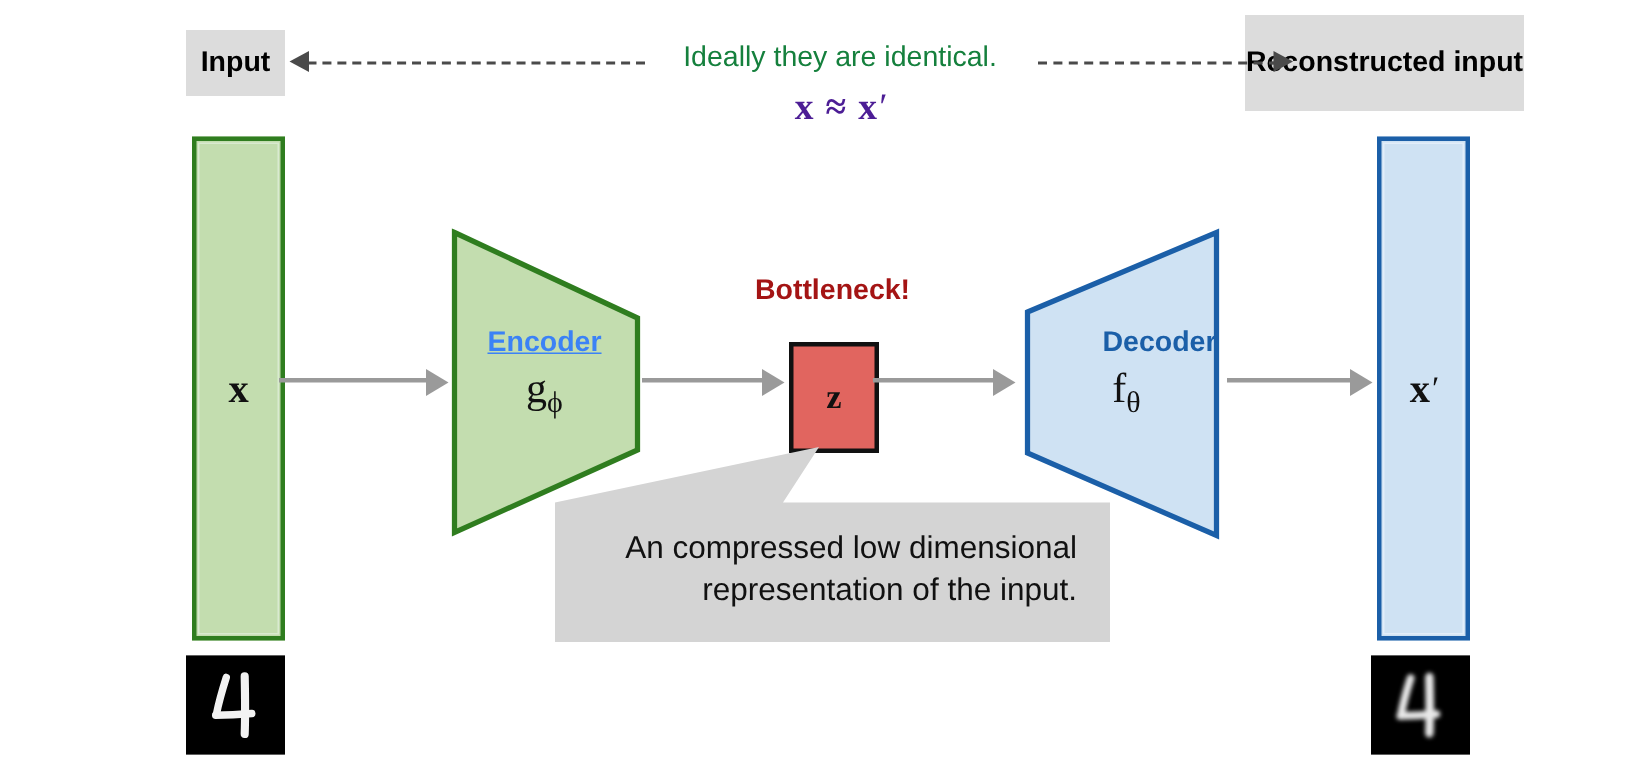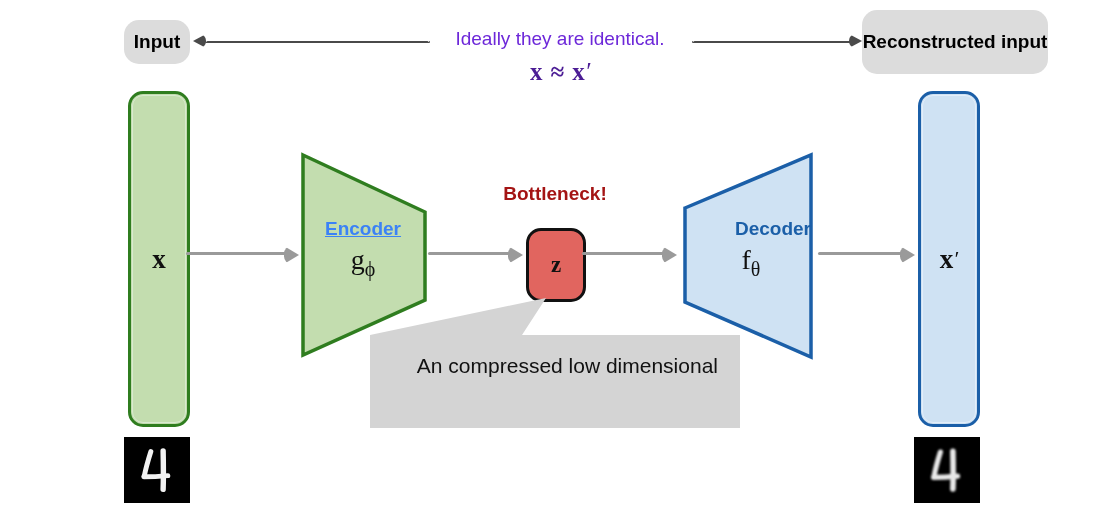--- a/index.html
+++ b/index.html
@@ -10,48 +10,48 @@
   body {
     font-family: "Liberation Sans", sans-serif;
   }
   #canvas {
     position: relative;
     width: 1100px;
     height: 512px;
     background: #ffffff;
     overflow: hidden;
   }
-  .abs { position: absolute; border-radius: 15px; }
+  .abs { position: absolute; }
 
   
   .label-box {
     background: #dcdcdc;
     color: #000000;
     font-weight: bold;
     display: flex;
     align-items: center;
     justify-content: center;
     text-align: center;
     line-height: 1.15;
   }
   #input-label-box {
     left: 124px; top: 20px; width: 66px; height: 44px;
     font-size: 19px;
   }
   #reconstructed-label-box {
-    left: 862px; top: 10px; width: 186px; height: 64px;
+    left: 830px; top: 10px; width: 186px; height: 64px;
     font-size: 19px;
   }
 
   
   #ideal-note {
     left: 440px; top: 28px; width: 240px;
     text-align: center;
     font-size: 19px;
-    color: #6d28d9;
+    color: #15803d;
   }
   #ideal-eq {
     left: 440px; top: 58px; width: 240px;
     text-align: center;
     font-family: "Liberation Serif", serif;
     font-size: 25px;
     font-weight: bold;
     color: #4c1d95;
   }
   #ideal-eq .prime { font-style: italic; font-weight: normal; }
@@ -272,20 +272,21 @@
   <div class="abs flow-line" id="flow4-line"></div>
   <div class="abs flow-head" id="flow4-head"></div>
 
   <div class="abs" id="callout-shape">
     <svg width="370" height="136" viewBox="0 0 370 136">
       <polygon points="0,43 176,6 152,43 370,43 370,136 0,136" fill="#d4d4d4"></polygon>
     </svg>
   </div>
   <div class="abs" id="callout-text">
     <div>An compressed low dimensional</div>
+    <div>representation of the input.</div>
   </div>
 
   <div class="abs digit-frame" id="digit-input">
     <svg width="66" height="66" viewBox="0 0 28 28">
       <rect x="0" y="0" width="28" height="28" fill="#000000"></rect>
       <g stroke="#f2f2f2" stroke-linecap="round" fill="none">
         <path d="M11.4,6.2 C10.2,10.0 9.2,13.6 8.6,16.6" stroke-width="2.1"></path>
         <path d="M8.4,16.9 C11.6,16.9 15.3,16.7 18.6,16.4" stroke-width="2.1"></path>
         <path d="M16.6,5.9 C16.7,10.5 16.8,16.8 16.6,22.2" stroke-width="2.3"></path>
       </g>

